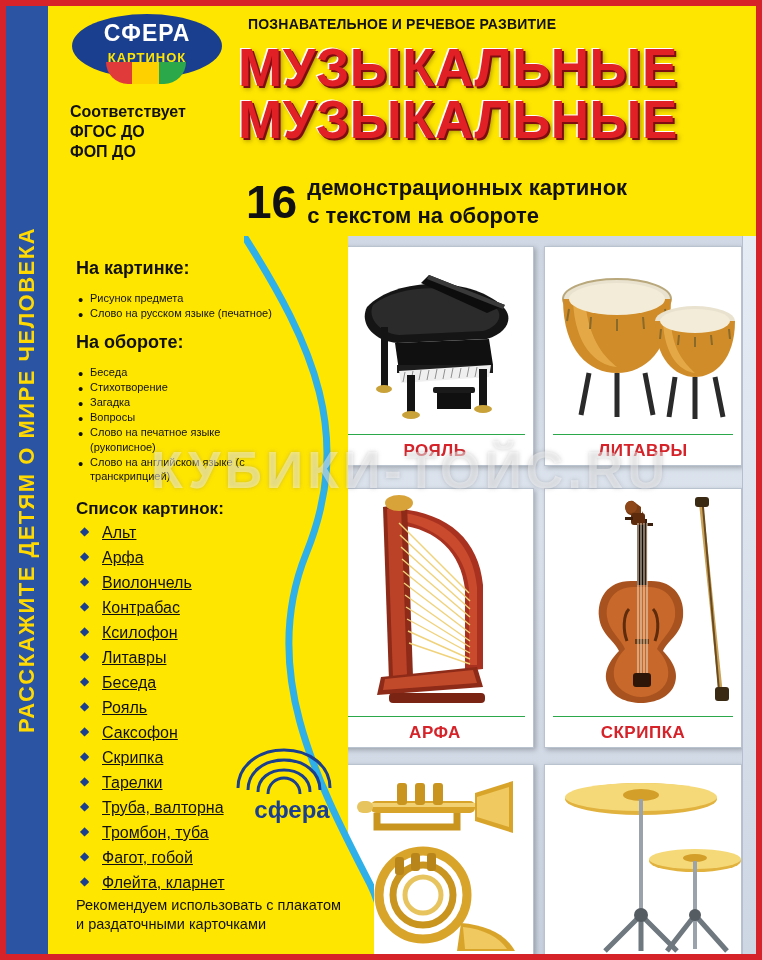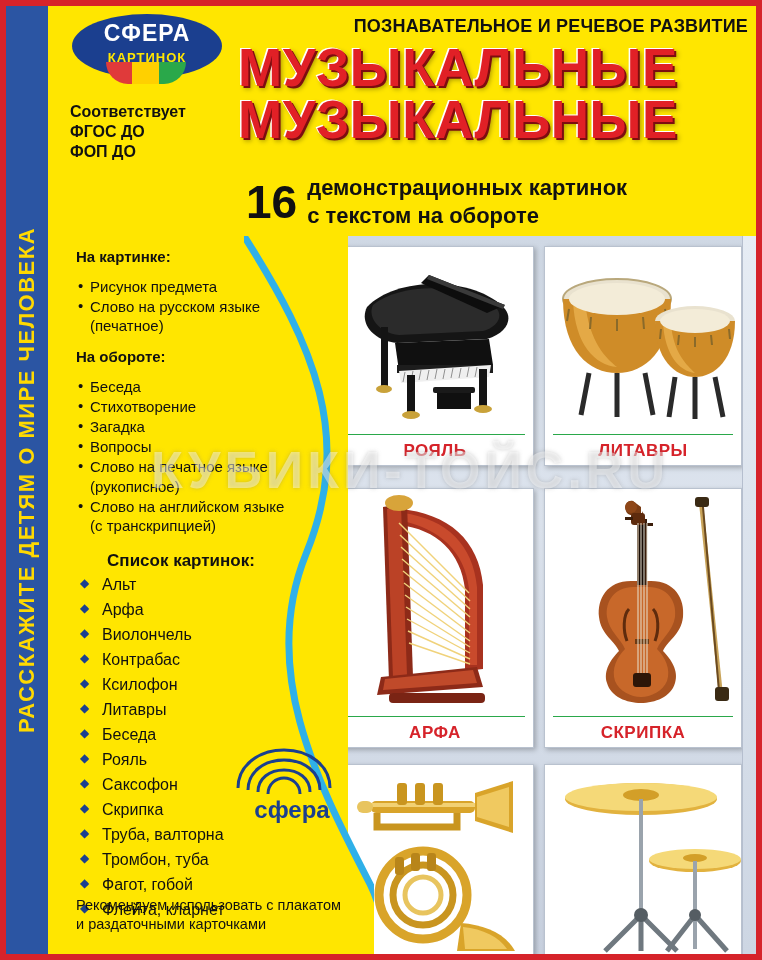--- a/index.html
+++ b/index.html
@@ -117,23 +117,23 @@
     font-size: 16px;
     color: #111111;
     line-height: 1.25;
   }
 
   .kicker {
     position: absolute;
     left: 200px;
     top: 10px;
     width: 500px;
-    text-align: right;
-    font-weight: bold;
-    font-size: 18px;
+    text-align: left;
+    font-weight: bold;
+    font-size: 14px;
     color: #111111;
     letter-spacing: 0.2px;
   }
   .title {
     position: absolute;
     left: 190px;
     top: 36px;
     width: 516px;
     text-align: left;
     font-weight: bold;
@@ -206,61 +206,61 @@
 
   .panel-content {
     position: absolute;
     left: 28px;
     top: 12px;
     width: 210px;
     color: #111111;
   }
   .panel-h {
     font-weight: bold;
-    font-size: 15px;
-    margin: 0 0 4px 0;
+    font-size: 18px;
+    margin: 10px 0 4px 0;
   }
   .panel-h.mt { margin-top: 12px; }
   .panel-list {
     list-style: none;
     margin: 12px 0 0 2px;
     padding: 0;
-    font-size: 15px;
+    font-size: 11px;
     line-height: 1.28;
   }
   .panel-list li {
     position: relative;
     padding-left: 12px;
     margin-bottom: 1px;
   }
   .panel-list li:before {
     content: "•";
     position: absolute;
     left: 0;
     top: -1px;
     font-size: 15px;
   }
 
   .pic-list-head {
     font-weight: bold;
     font-size: 17px;
     margin: 16px 0 6px 0;
-    text-align: center;
   }
   .pic-list {
     list-style: none;
     margin: 0;
     padding: 0;
     font-size: 16px;
     line-height: 1.0;
   }
   .pic-list li {
     position: relative;
     padding-left: 26px;
     margin-bottom: 9px;
+    text-decoration: underline;
   }
   .pic-list li:before {
     content: "◆";
     position: absolute;
     left: 4px;
     top: 0px;
     font-size: 12px;
     color: #1b3f8f;
   }
 
@@ -659,20 +659,21 @@
         <li>Альт</li>
         <li>Арфа</li>
         <li>Виолончель</li>
         <li>Контрабас</li>
         <li>Ксилофон</li>
         <li>Литавры</li>
         <li>Беседа</li>
         <li>Рояль</li>
         <li>Саксофон</li>
         <li>Скрипка</li>
+        <li>Тарелки</li>
         <li>Труба, валторна</li>
         <li>Тромбон, туба</li>
         <li>Фагот, гобой</li>
         <li>Флейта, кларнет</li>
       </ul>
     </div>
 
     <div class="footer-note">
       <div>Рекомендуем использовать с плакатом</div>
       <div>и раздаточными карточками</div>

